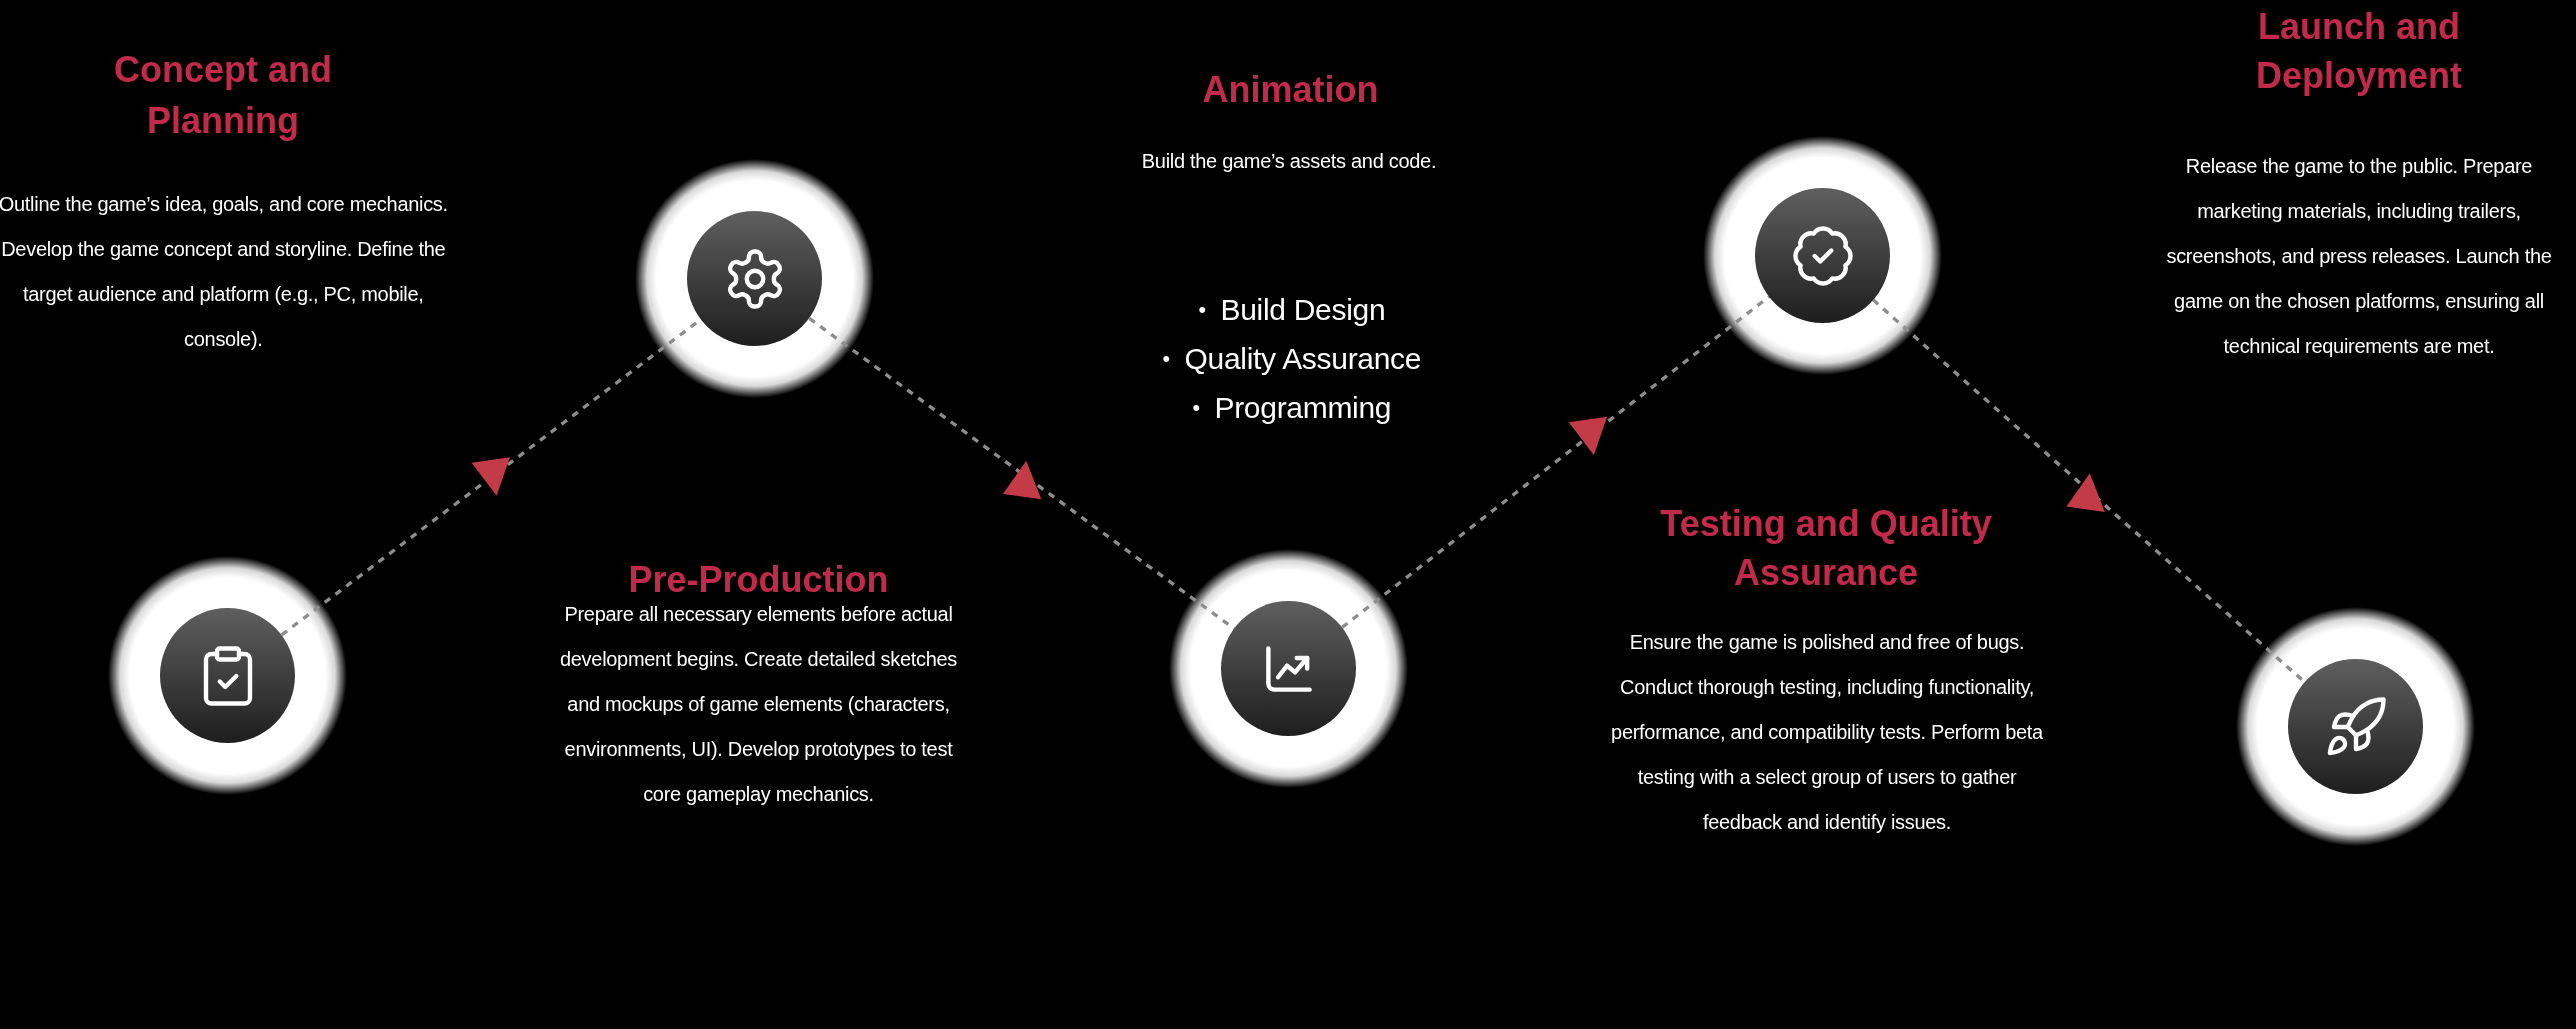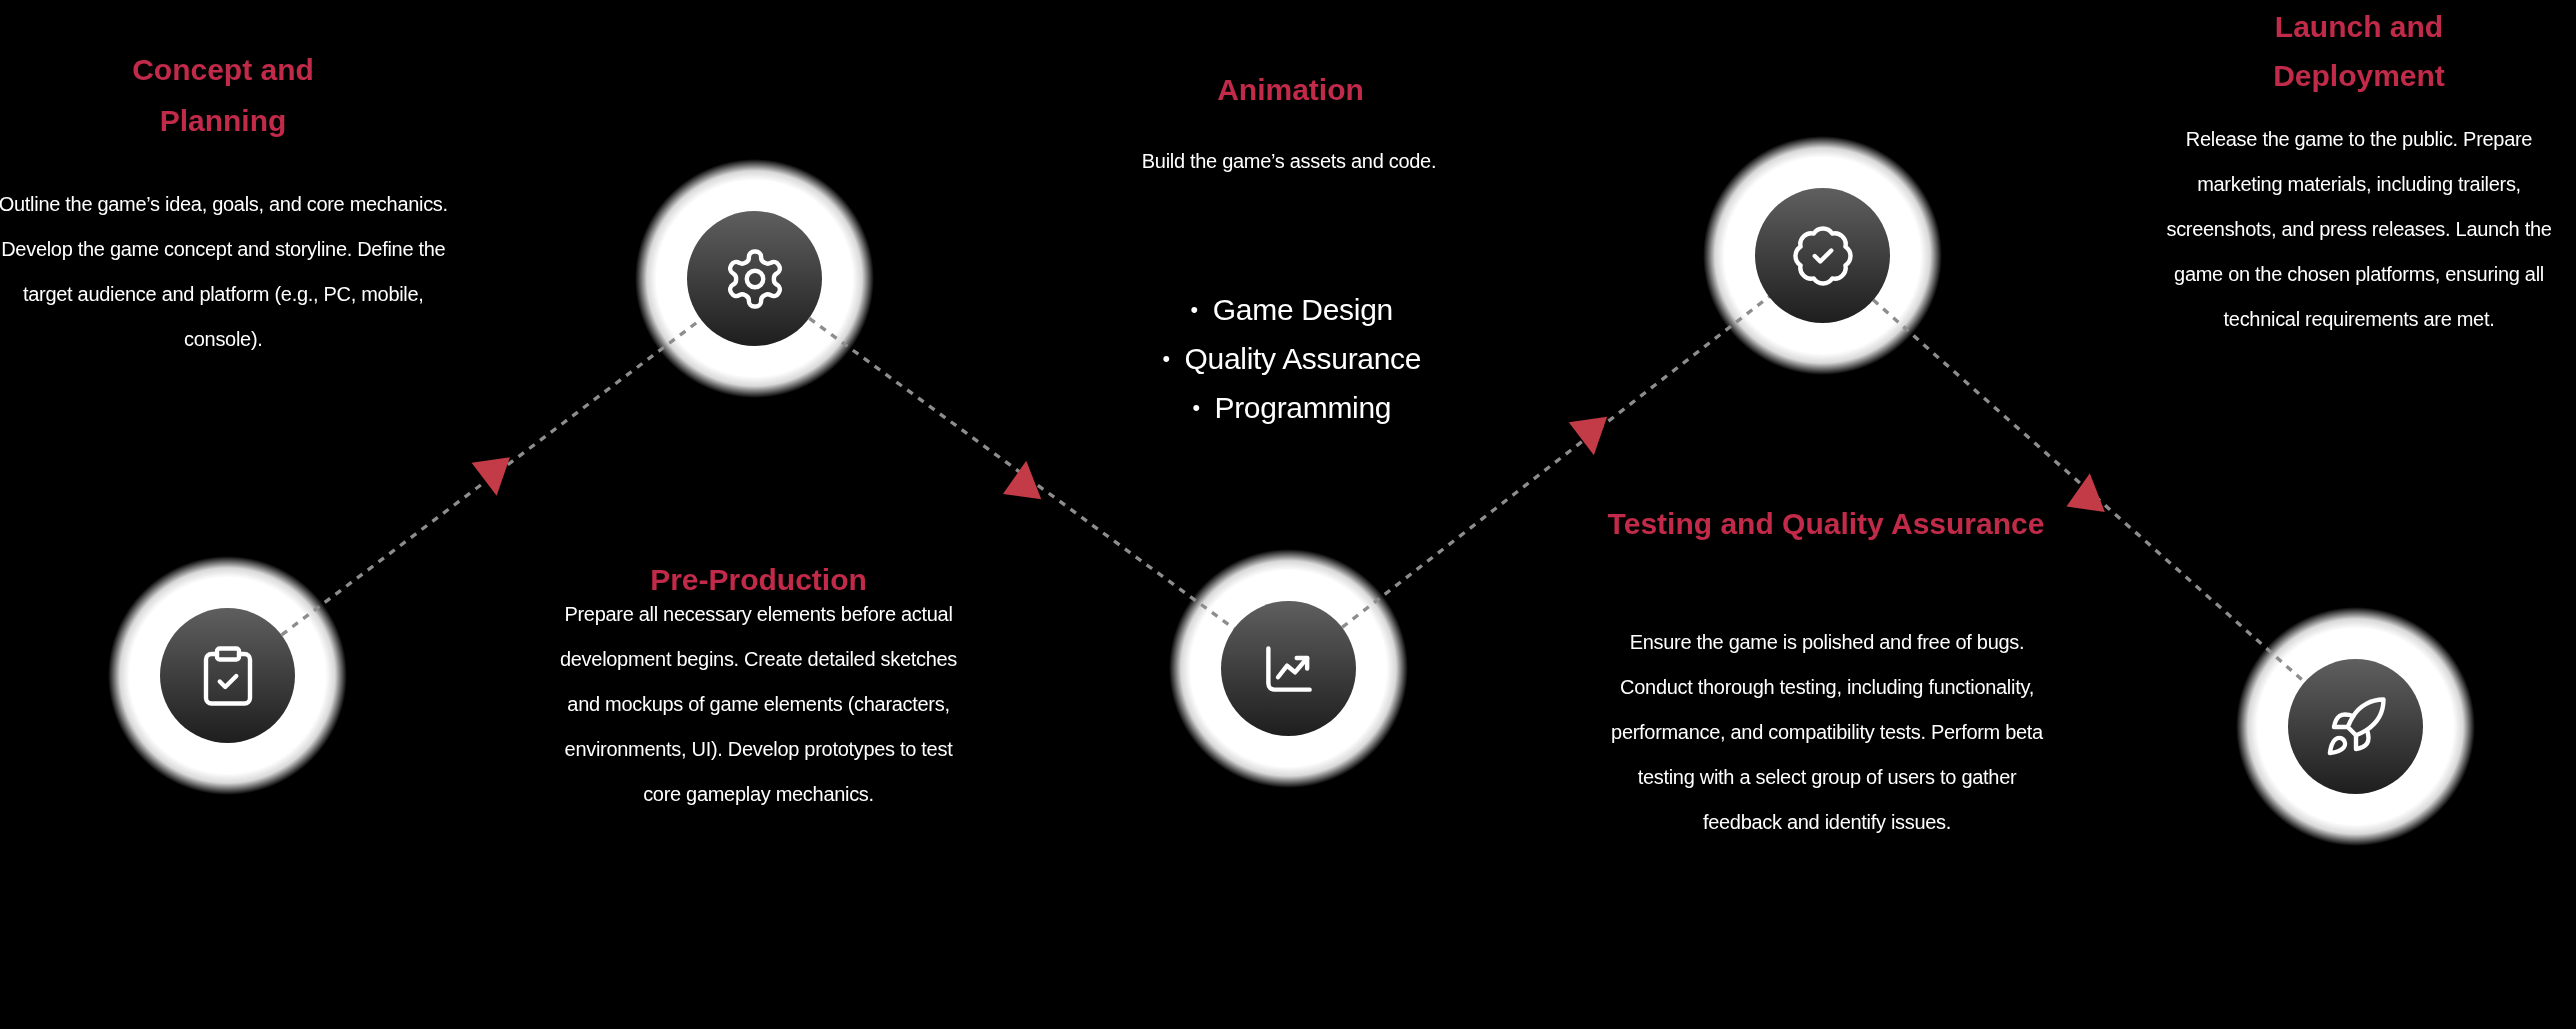--- a/index.html
+++ b/index.html
@@ -42,36 +42,36 @@
   }
   .core svg.icon{width:66px;height:66px;stroke:var(--icon-stroke,#fff);fill:none;
     stroke-width:1.6;stroke-linecap:round;stroke-linejoin:round;}
   .n1{left:108px;top:556px;}
   .n2{left:635px;top:159px;}
   .n3{left:1169px;top:549px;}
   .n4{left:1703px;top:136px;}
   .n5{left:2236px;top:607px;}
   
   .t,.p,.bullets{position:absolute;text-align:center;z-index:4;}
-  .t{color:var(--heading,#c12a48);font-size:30px;font-weight:bold;line-height:51px;text-align:center;}
+  .t{color:var(--heading,#c12a48);font-size:36px;font-weight:bold;line-height:51px;text-align:center;}
   .p{color:var(--body-text,#fff);font-size:20px;line-height:45px;letter-spacing:-0.3px;}
   .bullets{list-style:none;color:var(--body-text,#fff);font-size:30px;line-height:49px;letter-spacing:-0.3px;}
   .bullets li{display:block;}
   .bullets .dot{display:inline-block;margin-right:13.5px;transform:scale(.72);}
   .s1t{left:88px;  top:44px;  width:270px;}
   .s1p{left:-6.7px;   top:182px; width:460px;}
   .s2t{left:590px;  top:518px; width:337px;margin-top:36px;}
   .s2p{left:548px;  top:592px; width:421px;}
   .s3t{left:1122px; top:64px;  width:337px;}
   .s3p{left:1070px; top:139px; width:438px;}
   .s3b{left:1072px; top:285px; width:438px;}
   .s4t{left:1590px; top:499px; width:472px;line-height:49px;}
   .s4p{left:1610px; top:620px; width:434px;}
   .s5t{left:2199px; top:1.7px;   width:320px;line-height:49px;}
-  .s5p{left:2142px; top:117px; width:434px;}
+  .s5p{left:2142px; top:144px; width:434px;}
 </style>
 </head>
 <body>
 
 <svg class="connectors" width="2576" height="1029" viewBox="0 0 3058 1222">
   <line class="dash-line" x1="270" y1="802" x2="896" y2="331"></line>
   <line class="dash-line" x1="896" y1="331" x2="1530" y2="794"></line>
   <line class="dash-line" x1="1530" y1="794" x2="2164" y2="303"></line>
   <line class="dash-line" x1="2164" y1="303" x2="2796" y2="863"></line>
   <path class="arrow" d="M-23 -20 L23 -20 L1 23 Z" transform="translate(585,566) rotate(-8)"></path>
@@ -136,21 +136,21 @@
 
 <h2 class="t s1t">Concept and Planning</h2>
 <p class="p s1p">Outline the game’s idea, goals, and core mechanics. Develop the game concept and storyline. Define the target audience and platform (e.g., PC, mobile, console).</p>
 
 <h2 class="t s2t">Pre-Production</h2>
 <p class="p s2p">Prepare all necessary elements before actual development begins. Create detailed sketches and mockups of game elements (characters, environments, UI). Develop prototypes to test core gameplay mechanics.</p>
 
 <h2 class="t s3t">Animation</h2>
 <p class="p s3p">Build the game’s assets and code.</p>
 <ul class="bullets s3b">
-  <li><span class="dot">•</span><span>Game Design</span></li>
+  <li><span class="dot">•</span><span>Build Design</span></li>
   <li><span class="dot">•</span><span>Quality Assurance</span></li>
   <li><span class="dot">•</span><span>Programming</span></li>
 </ul>
 
 <h2 class="t s4t">Testing and Quality Assurance</h2>
 <p class="p s4p">Ensure the game is polished and free of bugs. Conduct thorough testing, including functionality, performance, and compatibility tests. Perform beta testing with a select group of users to gather feedback and identify issues.</p>
 
 <h2 class="t s5t">Launch and Deployment</h2>
 <p class="p s5p">Release the game to the public. Prepare marketing materials, including trailers, screenshots, and press releases. Launch the game on the chosen platforms, ensuring all technical requirements are met.</p>
 

